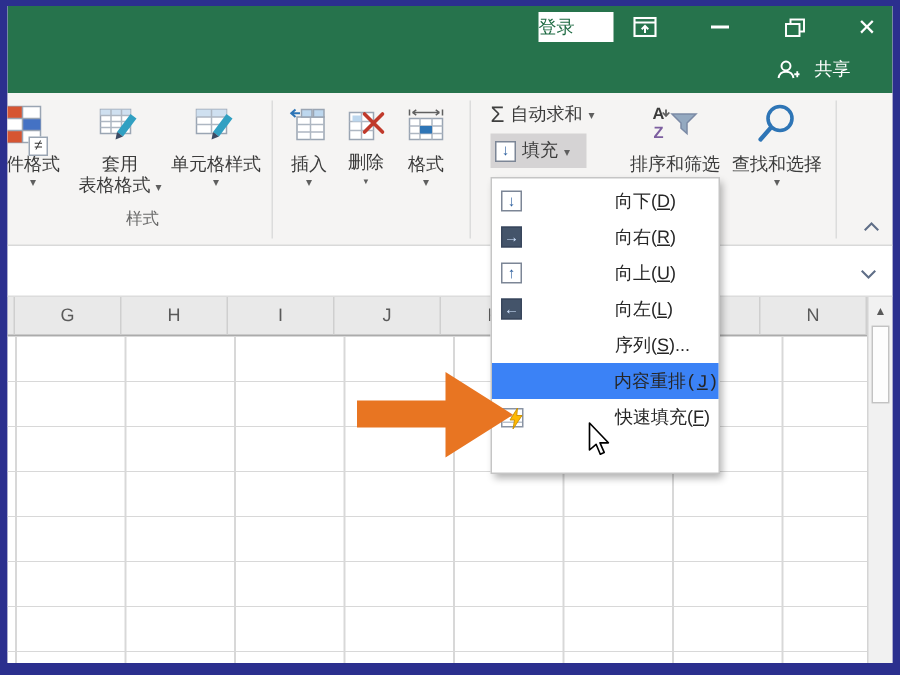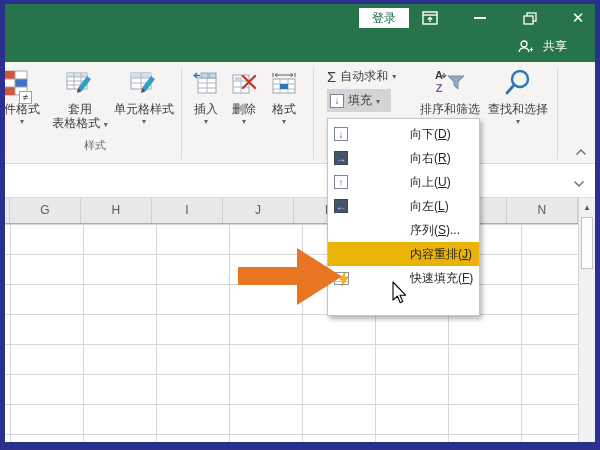--- a/index.html
+++ b/index.html
@@ -4,21 +4,21 @@
 <style>
   * { margin:0; padding:0; box-sizing:border-box; }
   html,body { width:600px; height:450px; }
   body { font-family:"Liberation Sans","DejaVu Sans",sans-serif; }
   #stage { position:relative; width:600px; height:450px; background:#2b2f8e; overflow:hidden; }
   #window { position:absolute; left:5px; top:4px; width:590px; height:438px; background:#f5f4f3; overflow:hidden; }
 
   
   .titlebar { position:absolute; left:0; top:0; width:590px; height:28px; background:#26734c; }
   .signin-btn { position:absolute; left:354px; top:4px; width:50px; height:20px; background:#fff; color:#1e6a42;
-                font-size:12px; text-align:center; line-height:20px; }
+                font-size:12px; text-align:left; line-height:20px; }
   .winbtn { position:absolute; top:0; width:34px; height:28px; display:flex; align-items:center; justify-content:center; color:#fff; }
   .wb-ribbon { left:408px; } .wb-min { left:458px; } .wb-restore { left:508px; } .wb-close { left:556px; font-size:15px; }
   .minbar { width:12px; height:2px; background:#fff; }
   .sharerow { position:absolute; left:0; top:28px; width:590px; height:30px; background:#26734c; }
   .share { position:absolute; right:28px; top:6px; color:#fff; font-size:12px; display:flex; align-items:center; gap:10px; }
 
   
   .ribbon { position:absolute; left:0; top:58px; width:590px; height:102px; background:#f5f4f3; border-bottom:1px solid #d9d9d9; }
   .rsep { position:absolute; top:5px; height:92px; width:1px; background:#dcdcdc; }
   .grp-label { position:absolute; top:76px; font-size:11px; color:#6b6b6b; text-align:center; }
@@ -53,21 +53,21 @@
   .vscroll { position:absolute; left:573px; top:194px; width:17px; height:244px; background:#f1f1f1; border-left:1px solid #d4d4d4; }
   .vs-up { height:18px; display:flex; align-items:center; justify-content:center; font-size:8px; color:#5a5a5a; }
   .vs-thumb { margin:1px 2px; height:52px; background:#fdfdfd; border:1px solid #c3c3c3; }
 
   
   .fillmenu { position:absolute; left:322px; top:114px; width:153px; height:198px; background:#fff;
               border:1px solid #c5c5c5; box-shadow:2px 3px 5px rgba(0,0,0,0.3); padding-top:3px; z-index:40; }
   .menu-item { height:24px; display:flex; align-items:center; font-size:12px; color:#262626; padding-left:6px; }
   .menu-item .mi-icon { width:22px; display:flex; align-items:center; }
   .menu-item .mi-label { margin-left:8px; white-space:nowrap;padding-left:46px; }
-  .menu-item.highlighted { background:#eab308; }
+  .menu-item.highlighted { background:#3b82f6;font-family:Liberation Mono, monospace; }
   .menu-item.disabled .mi-label { color:#a6a6a6; }
   .flashfill-icon { position:relative; display:inline-block; width:15px; height:13px; border:1px solid #8a94a3; background:#fff; }
   .flashfill-icon i { position:absolute; left:0; right:0; height:1px; background:#b9c1cc; }
 
   
   .orange-arrow-svg { position:absolute; left:0; top:0; width:590px; height:438px; z-index:50; pointer-events:none; }
   .cursor-svg { position:absolute; left:384px; top:277px; width:18px; height:24px; z-index:60; pointer-events:none; }
 </style>
 </head>
 <body>
@@ -166,21 +166,21 @@
           <path d="M5 13h18 M5 18h18 M14 8v15" stroke="#aeb7c2"></path>
           <rect x="8" y="3" width="7" height="5" fill="#bdd7ee" stroke="#9aa5b3"></rect>
           <rect x="16" y="3" width="7" height="5" fill="#bdd7ee" stroke="#9aa5b3"></rect>
           <path d="M7 5.5 H1.5 M4 3 L1.2 5.5 L4 8" fill="none" stroke="#2e75b6" stroke-width="1.4"></path>
         </svg>
       </div>
       <span class="lbl">插入</span>
       <span class="caret">▾</span>
     </div>
 
-    <div class="btn-large" style="left:220px;width:38px;">
+    <div class="btn-large" style="left:220px;width:38px;font-family:Liberation Mono, monospace;">
       <div class="icon-slot">
         <svg width="26" height="26" viewBox="0 0 26 26">
           <rect x="2" y="5" width="16" height="18" fill="#fff" stroke="#9aa5b3"></rect>
           <path d="M2 11h16 M2 17h16 M10 5v18" stroke="#aeb7c2"></path>
           <rect x="4" y="7" width="6" height="4" fill="#bdd7ee"></rect>
           <path d="M12 6 L24 18 M24 6 L12 18" stroke="#c0392b" stroke-width="2.4" stroke-linecap="round"></path>
         </svg>
       </div>
       <span class="lbl">删除</span>
       <span class="caret">▾</span>

